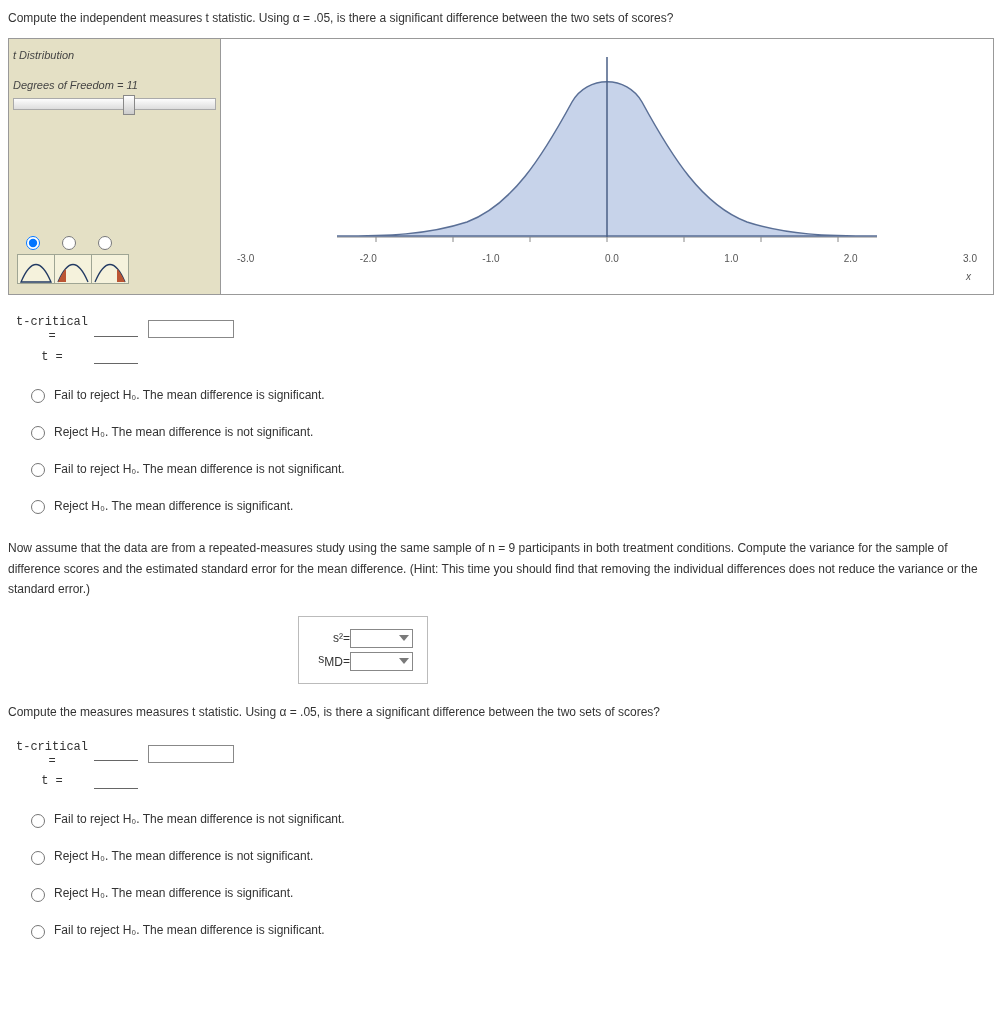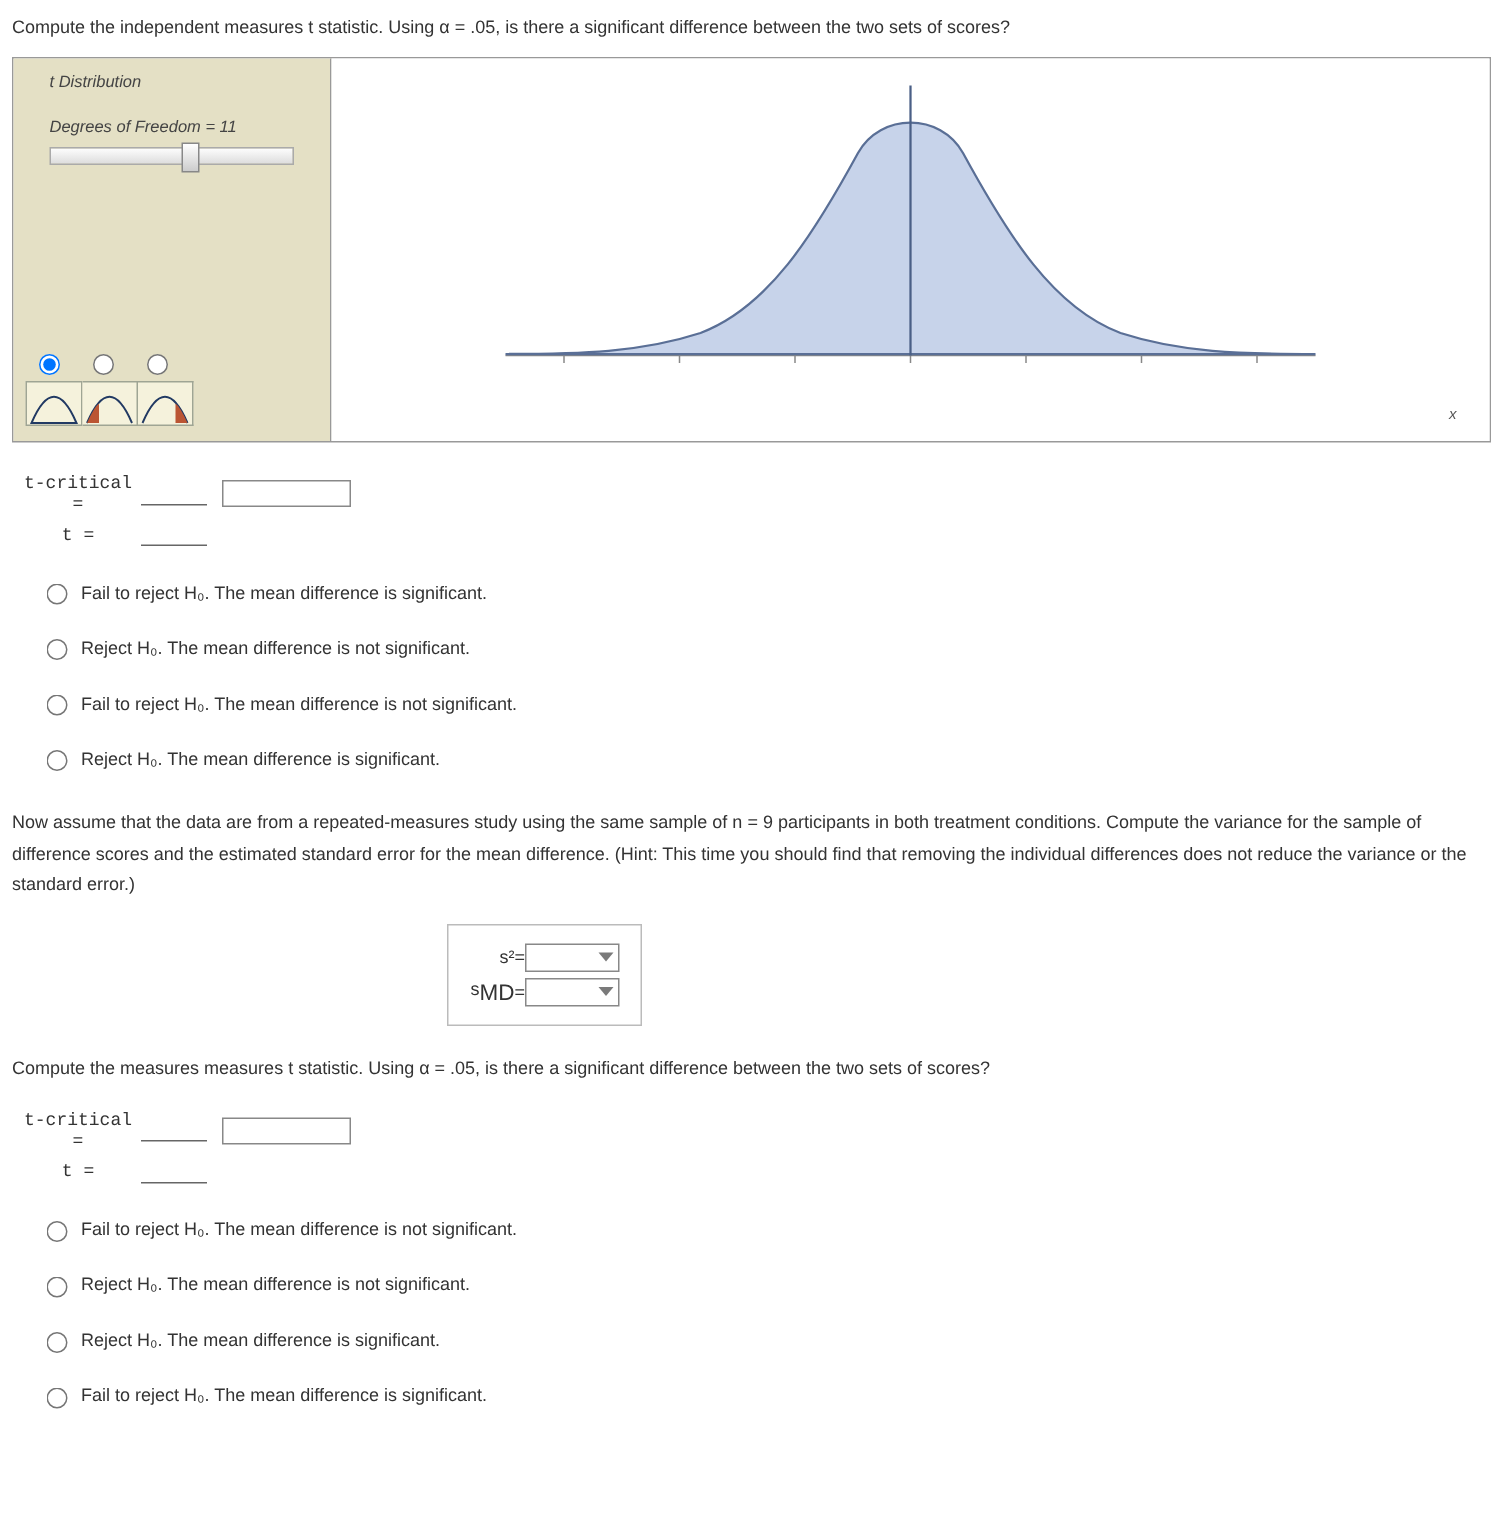--- a/index.html
+++ b/index.html
@@ -14,21 +14,21 @@
   .chart-box {
     border: 1px solid #999;
     display: flex;
     height: 255px;
     margin-bottom: 20px;
   }
   .sidebar {
     width: 212px;
     background: #e4e0c5;
     border-right: 1px solid #999;
-    padding: 10px 24px;
+    padding: 10px 4px;
     box-sizing: border-box;
     position: relative;
   }
   .sidebar-title { font-style: italic; font-size: 11px; color: #444; margin-bottom: 18px; }
   .sidebar-df { font-style: italic; font-size: 11px; color: #444; margin-bottom: 6px; }
   .slider-wrap {
     height: 14px; display:flex; align-items:center;
   }
   .slider-track {
     background: linear-gradient(#fdfdfd,#ddd);
@@ -63,21 +63,21 @@
   .answer-block { margin: 18px 0 22px 6px; }
   .t-row { display:flex; align-items:center; margin-bottom:6px; font-size:12px;}
   .t-label { width:76px; text-align:center; padding-right:4px;font-family:Liberation Mono, monospace;}
   .blank-underline { border-bottom:1px solid #666; width:44px; height:14px; margin-right:10px;}
   .text-input {
     border:1px solid #888; height:16px; width:80px; font-size:11px; padding:0 2px;
   }
   .options { margin: 14px 0 24px 18px; }
   .opt-row { display:flex; align-items:center; gap:6px; margin:20px 0; font-size:12px;}
   .opt-radio { width:14px; height:14px; }
-  .sub0 { font-size:15px; vertical-align: sub; }
+  .sub0 { font-size:12px; vertical-align: sub; }
   .formula-box {
     border:1px solid #bbb; padding:8px 14px; display:inline-block; margin: 6px 0 18px 290px;
   }
   .f-row { display:flex; align-items:center; margin:4px 0; font-size:12px;}
   .f-lab { width:30px; text-align:right; }
   .dd {
     border:1px solid #888; height:17px; width:58px; display:flex; align-items:center; justify-content:flex-end;
     padding-right:3px; background:#fff;
   }
   .dd-arrow { width:0;height:0;border-left:5px solid transparent;border-right:5px solid transparent;border-top:6px solid #7a7a7a;}
@@ -136,20 +136,29 @@
         <line x1="511" y1="190" x2="511" y2="195"></line>
       </g>
       <path d="M 10 189
                C 60 189, 100 188, 140 175
                C 185 158, 215 110, 245 55
                C 260 28, 300 28, 315 55
                C 345 110, 375 158, 420 175
                C 460 188, 500 189, 550 189 Z" fill="#c7d3ea" stroke="#5a6f96" stroke-width="1.5"></path>
       <line x1="280" y1="10" x2="280" y2="190" stroke="#4a5f86" stroke-width="1.5"></line>
     </svg>
+    <div class="axis-labels">
+      <span>-3.0</span>
+        <span>-2.0</span>
+      <span>-1.0</span>
+        <span>0.0</span>
+      <span>1.0</span>
+        <span>2.0</span>
+      <span>3.0</span>
+    </div>
     <div class="axis-x-label">x</div>
   </div>
 </div>
 
 <div class="answer-block">
   <div class="t-row">
     <span class="t-label">t-critical =</span>
     <span class="blank-underline"></span>
     <input class="text-input" style="">
   </div>

